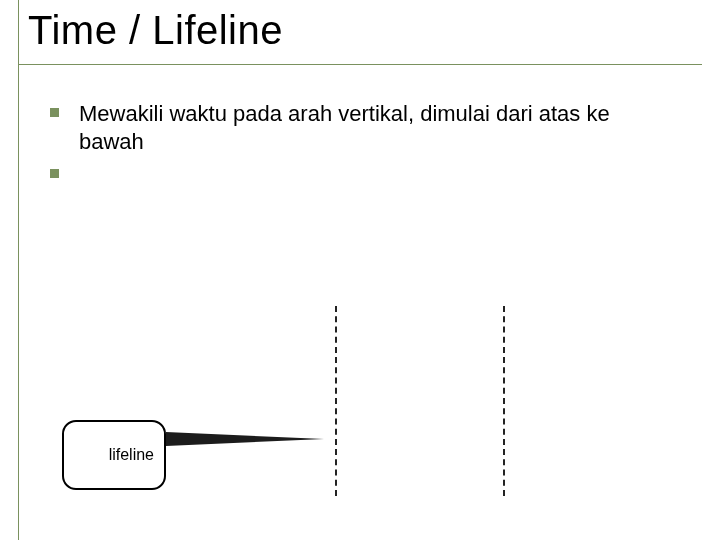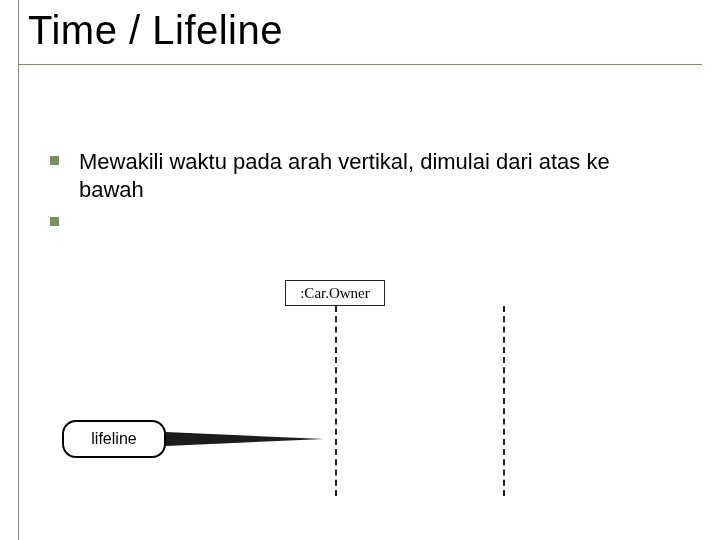--- a/index.html
+++ b/index.html
@@ -32,21 +32,20 @@
     position: absolute;
     left: 18px; top: 64px;
     width: 684px; height: 0;
     border-top: 1.5px solid #7a915e;
   }
   
   .bullets {
     position: absolute;
     left: 50px; top: 100px;
     width: 620px;
-    margin-top: 48px;
   }
   .bullet-row {
     display: flex;
     align-items: flex-start;
     margin-bottom: 6px;
   }
   .bullet-square {
     flex: 0 0 auto;
     width: 9px; height: 9px;
     background: #7a915e;
@@ -82,26 +81,26 @@
     height: 190px;
     border-left: 2px dashed #222;
   }
   .l1 { left: 335px; }
   .l2 { left: 503px; }
   
   .callout {
     position: absolute;
     left: 62px; top: 420px;
     width: 104px;
-    padding: 8px 10px;
+    padding: 24px 10px;
     border: 2px solid #000;
     border-radius: 14px;
     font-size: 16px;
     background: #fff;
-    text-align: center;
+    text-align: right;
   }
   
   .callout-arrow {
     position: absolute;
     left: 166px; top: 432px;
     width: 0; height: 0;
   }
   .callout-arrow svg { display: block; }
 </style>
 </head>
@@ -118,21 +117,20 @@
     <div class="bullet-row">
       <div class="bullet-square"></div>
       <div class="bullet-text">Mewakili waktu pada arah vertikal, dimulai dari atas ke bawah</div>
     </div>
     <div class="bullet-row">
       <div class="bullet-square"></div>
     </div>
   </div>
 
   <div class="diagram">
-    <div class="participant p1">:Car.Owner</div>
     <div class="lifeline-dash l1"></div>
     <div class="lifeline-dash l2"></div>
   </div>
 
   <div class="callout">lifeline</div>
   <div class="callout-arrow">
     <svg width="160" height="18">
       <polygon points="0,0 158,7 0,14" fill="#1c1c1c"></polygon>
     </svg>
   </div>

